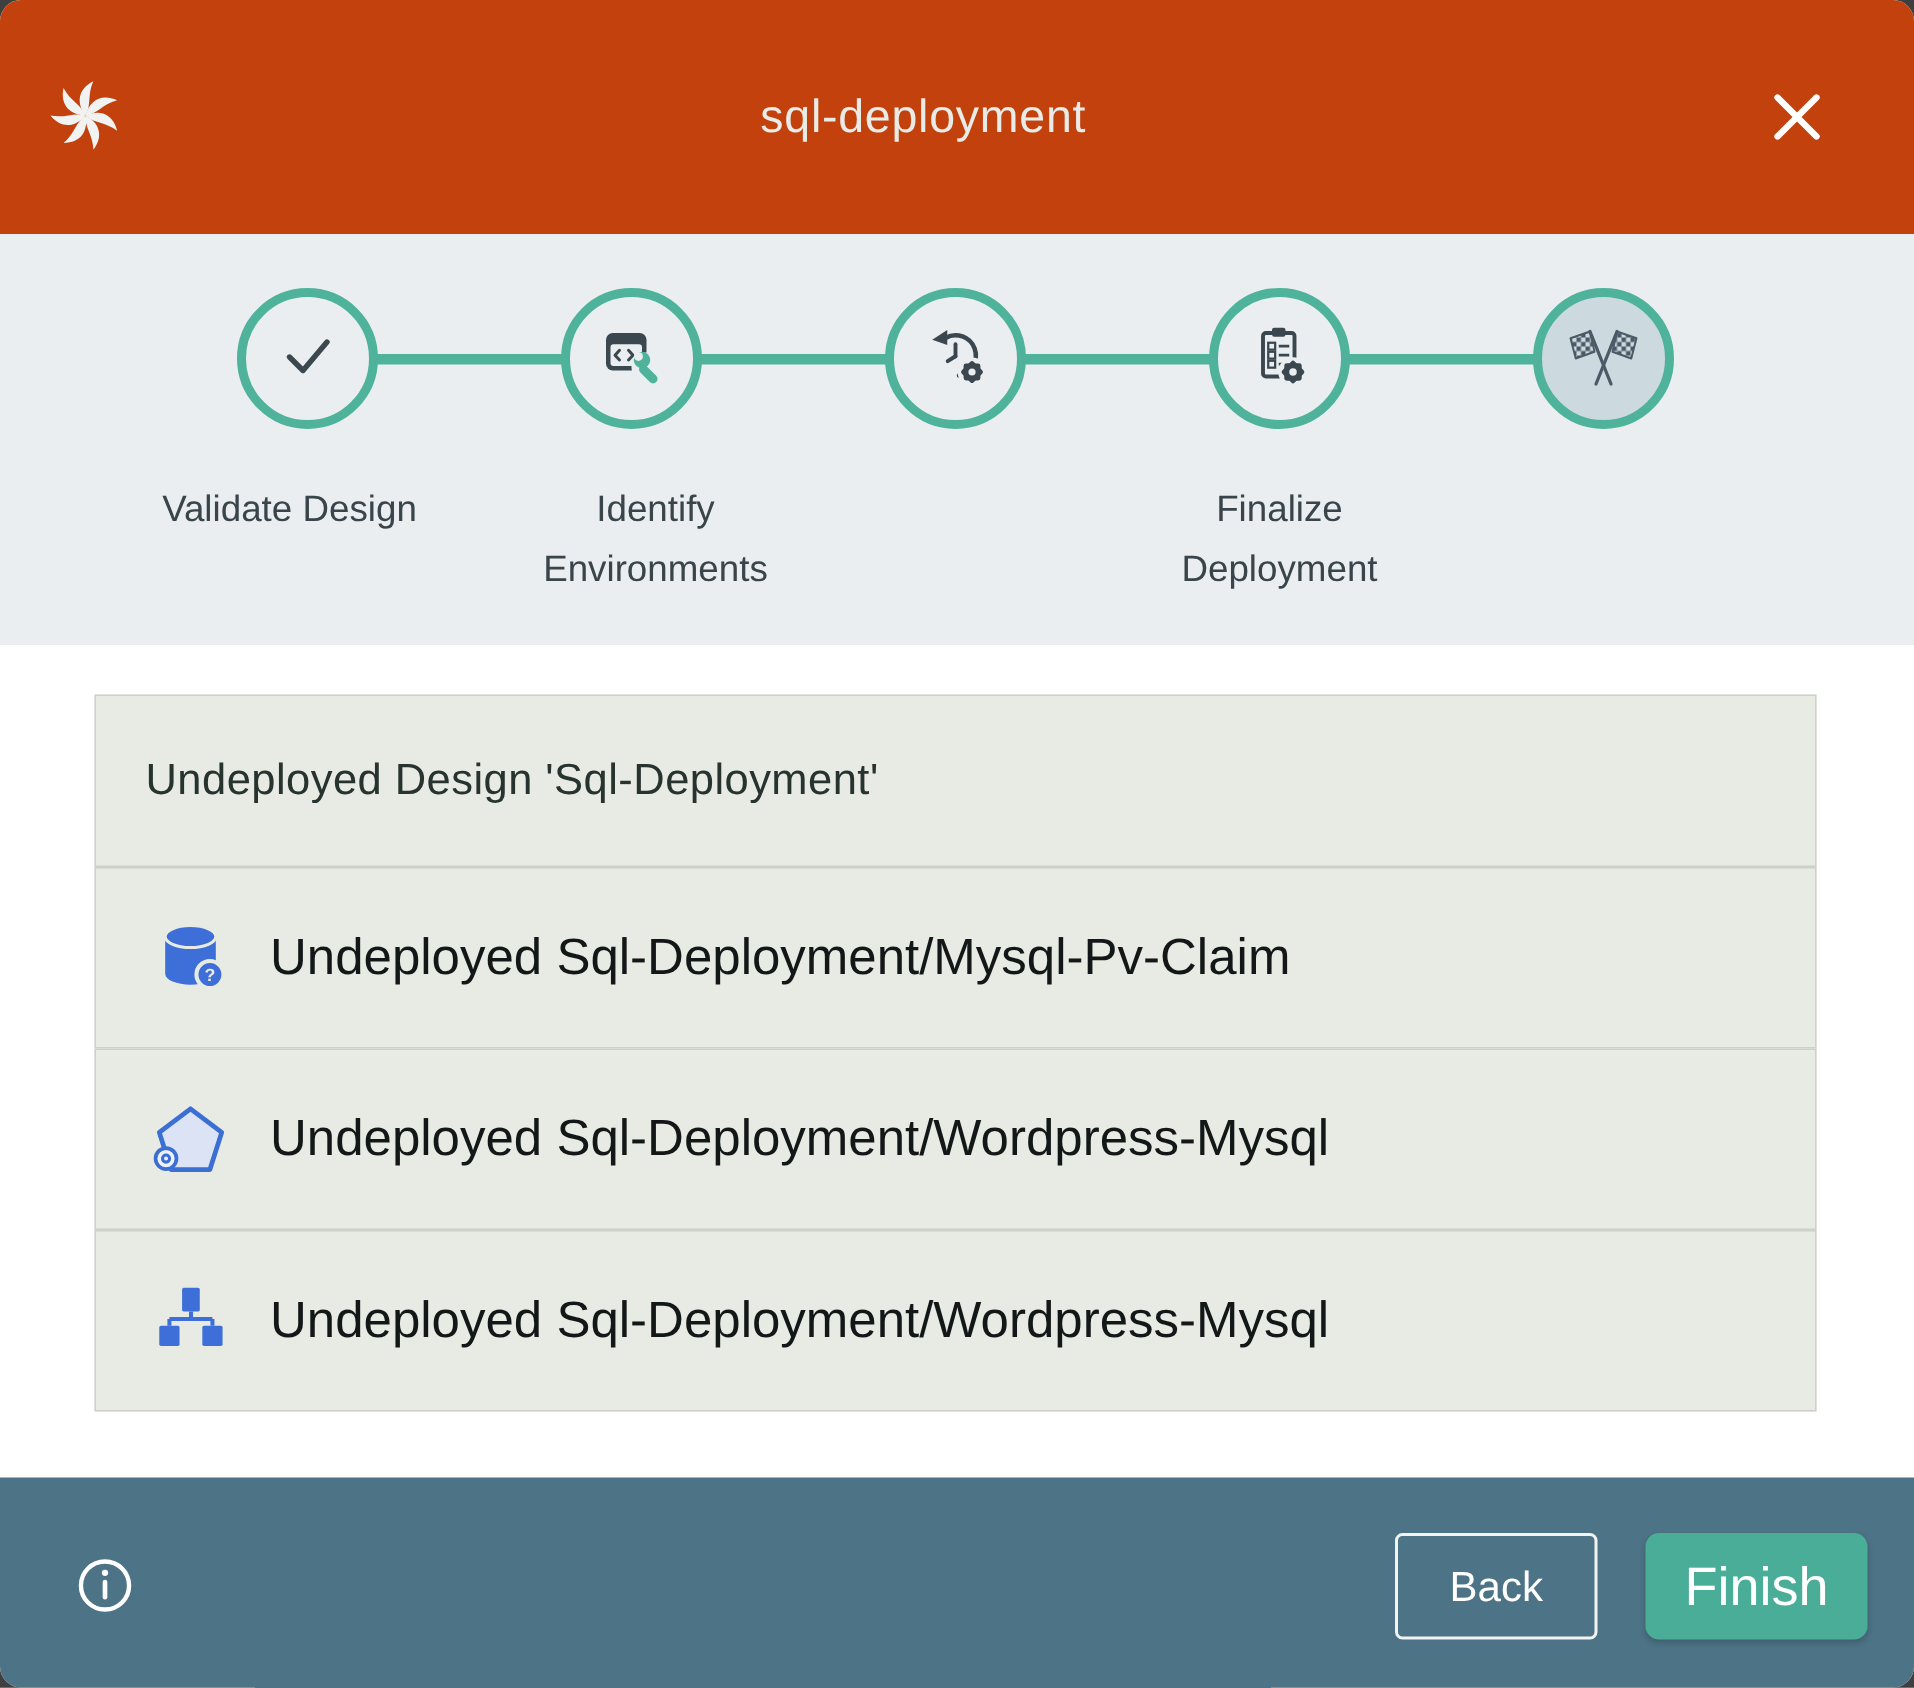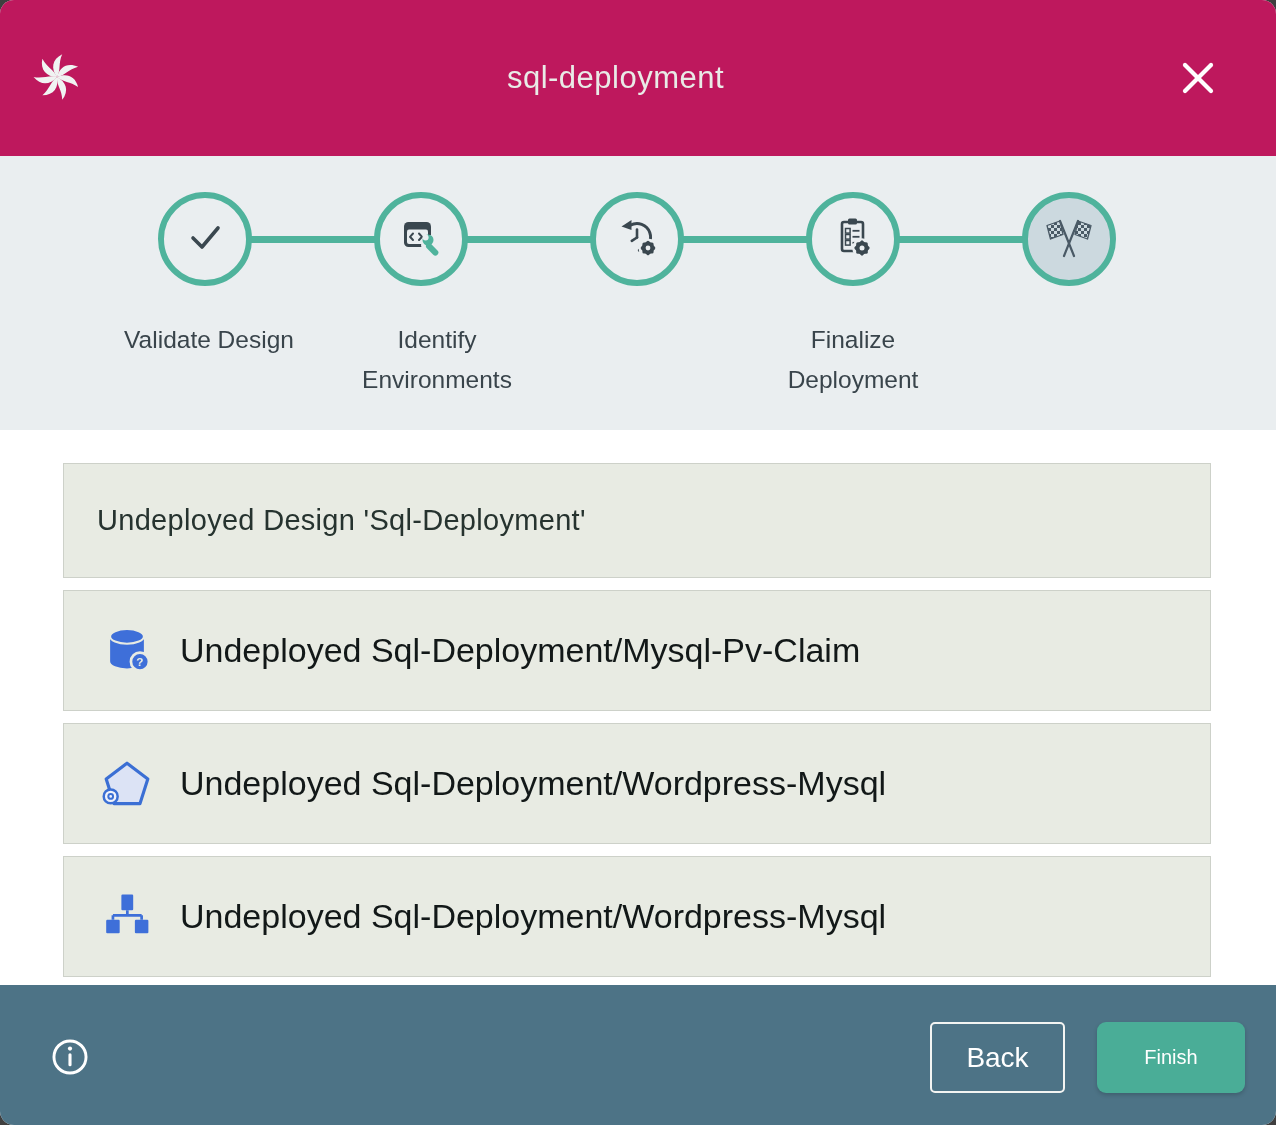--- a/index.html
+++ b/index.html
@@ -1,48 +1,48 @@
 <!DOCTYPE html>
 <html><head>
 <meta charset="utf-8">
 <style>
   html,body{margin:0;padding:0;background:#3f3f3f;font-family:"Liberation Sans",sans-serif;}
   .modal{position:relative;width:1276px;height:1125px;border-radius:14px;overflow:hidden;background:#ffffff;}
 
   
-  .header{position:absolute;top:0;left:0;width:1276px;height:156px;background:#be185d;display:flex;align-items:center;justify-content:center;}
+  .header{position:absolute;top:0;left:0;width:1276px;height:156px;background:#c2410c;display:flex;align-items:center;justify-content:center;}
   .logo{position:absolute;left:30px;top:50px;width:54px;height:54px;}
   .title{color:#e9ebe7;font-size:31px;letter-spacing:.5px;margin-left:-45px;}
   .close-btn{position:absolute;right:56px;top:56px;width:44px;height:44px;background:transparent;border:none;cursor:pointer;padding:0;}
 
   
   .stepper{position:absolute;top:156px;left:0;width:1276px;height:274px;background:#eaeef0;}
   .track{position:absolute;left:205px;top:80px;width:864px;height:7px;background:#4fb39c;border-radius:4px;}
   .step-circle{position:absolute;top:36px;width:82px;height:82px;border-radius:50%;border:6px solid #4fb39c;background:#eaeef0;display:flex;align-items:center;justify-content:center;}
   .step-circle.current{background:#ccd9df;}
   .step-circle svg{width:48px;height:48px;}
   .c0{left:158px}.c1{left:374px}.c2{left:590px}.c3{left:806px}.c4{left:1022px}
   .step-label{position:absolute;top:164px;width:170px;text-align:center;font-size:24.5px;line-height:40px;color:#39444b;}
-  .l0{left:124px}.l1{left:352px}.l2{left:552px}.l3{left:768px}.l4{left:984px}
+  .l0{left:108px}.l1{left:352px}.l2{left:552px}.l3{left:768px}.l4{left:984px}
 
   
   .content{position:absolute;top:430px;left:0;width:1276px;height:555px;background:#ffffff;}
   .results{position:absolute;left:63px;top:33px;width:1148px;}
-  .row{box-sizing:border-box;background:#e8ebe3;border:1px solid #cdd1c9;margin-bottom:12px;display:flex;align-items:center;}
+  .row{box-sizing:border-box;background:#e8ebe3;border:1px solid #cdd1c9;margin-bottom:0;display:flex;align-items:center;}
   .row.header-row{height:115px;padding-left:33px;font-size:29px;color:#26332f;letter-spacing:.3px;}
   .row.item-row{height:121px;padding-left:36px;}
   .row.item-row:last-child{margin-bottom:0;}
   .item-icon{width:54px;height:54px;flex:0 0 54px;}
   .item-text{margin-left:26px;font-size:34px;color:#10514px;color:#121818;}
 
   
   .footer{position:absolute;bottom:0;left:0;width:1276px;height:140px;background:#4d7386;}
   .info-btn{position:absolute;left:48px;top:50px;width:44px;height:44px;background:transparent;border:none;padding:0;cursor:pointer;}
   .back-btn{position:absolute;left:930px;top:37px;width:135px;height:71px;background:transparent;border:2px solid #f3f4f2;border-radius:5px;color:#ffffff;font-size:28px;font-family:"Liberation Sans",sans-serif;cursor:pointer;}
-  .finish-btn{position:absolute;left:1097px;top:37px;width:148px;height:71px;background:#4aad97;border:none;border-radius:9px;color:#ffffff;font-size:20px;font-family:"Liberation Sans",sans-serif;cursor:pointer;box-shadow:0 2px 4px rgba(0,0,0,.18);}
+  .finish-btn{position:absolute;left:1097px;top:37px;width:148px;height:71px;background:#4aad97;border:none;border-radius:9px;color:#ffffff;font-size:36px;font-family:"Liberation Sans",sans-serif;cursor:pointer;box-shadow:0 2px 4px rgba(0,0,0,.18);}
 </style>
 </head>
 <body>
 
 <div class="modal">
 
   <div class="header">
     <span class="logo">
       <svg viewBox="0 0 52 52">
         <g fill="#f0f3f2">

